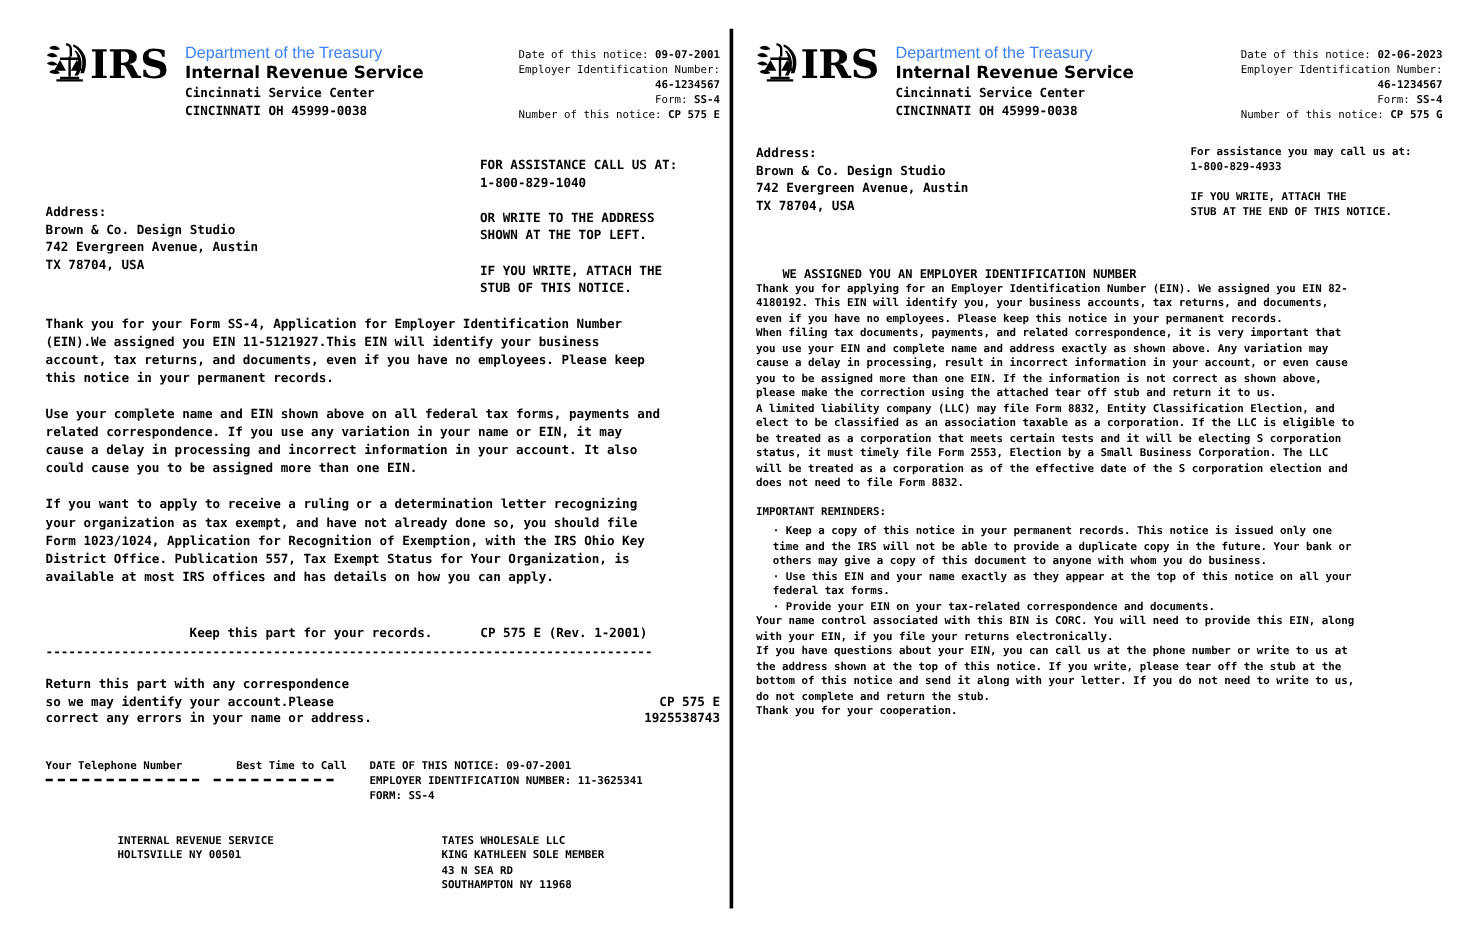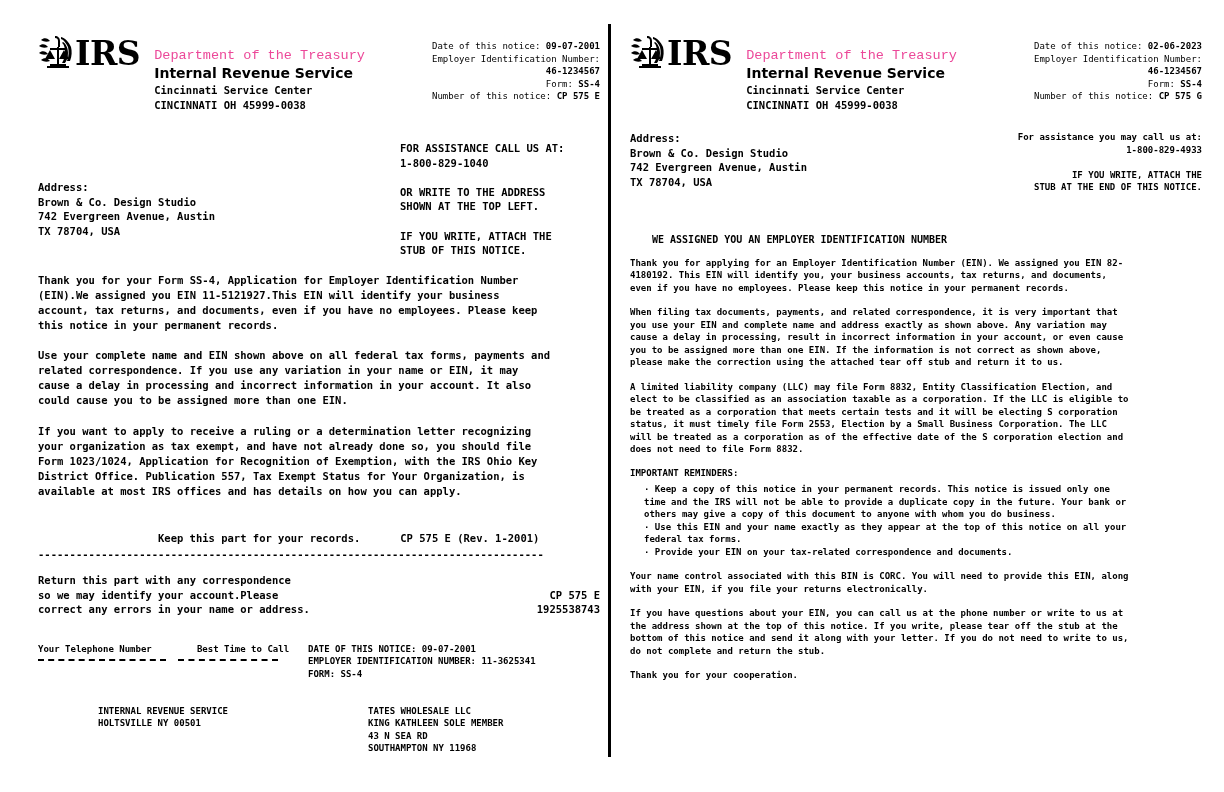--- a/index.html
+++ b/index.html
@@ -60,25 +60,24 @@
     letter-spacing: -0.5px;
     margin-left: -1px;
     margin-top: 2px;
   }
   .agency {
     margin-left: 14px;
     flex: 1 1 auto;
     padding-top: 1px;
   }
   .agency .treasury {
-    font-family: Liberation Mono, monospace;
+    font-family: Liberation Sans, sans-serif;
     font-size: 13.5px;
     line-height: 17px;
-    color: #ec4899;
-    margin-top: 12px;
+    color: #3b82f6;
   }
   .agency .irs-name {
     font-family: "DejaVu Sans", "Liberation Sans", sans-serif;
     font-size: 14px;
     line-height: 19px;
     font-weight: bold;
     color: #000;
   }
   .agency .svc {
     font-size: 10.5px;
@@ -111,21 +110,21 @@
   .assist {
     font-size: 10.5px;
     line-height: 14.6px;
     font-weight: bold;
     white-space: pre-line;
   }
   .doc-left .addr-row   { margin-top: 28px; }
   .doc-left .addr       { padding-top: 39px; }
   .doc-left .assist     { width: 200px; text-align: left; }
   .doc-right .addr-row  { margin-top: 18px; }
-  .doc-right .assist    { width: 210px; text-align: right; font-size: 9px; line-height: 12.6px; }
+  .doc-right .assist    { width: 210px; font-size: 9px; line-height: 12.6px; }
 
   
   .heading {
     font-weight: bold;
     margin-top: 30px;
   }
   .doc-left .heading  { font-size: 10.5px; padding-left: 28px; }
   .doc-right .heading { font-size: 10px;  padding-left: 22px; margin-top: 40px; }
 
   .para {
@@ -134,21 +133,21 @@
   .doc-left .para {
     font-size: 10.5px;
     line-height: 15.1px;
     font-weight: bold;
     margin-top: 15px;
   }
   .doc-right .para {
     font-size: 9px;
     line-height: 12.5px;
     font-weight: bold;
-    margin-top: 12px;
+    margin-top: 0;
   }
   .doc-right .para.tight { margin-top: 11px; }
 
   .bullets {
     font-size: 9px;
     line-height: 12.5px;
     font-weight: bold;
     margin-top: 4px;
     padding-left: 14px;
     white-space: pre-line;

